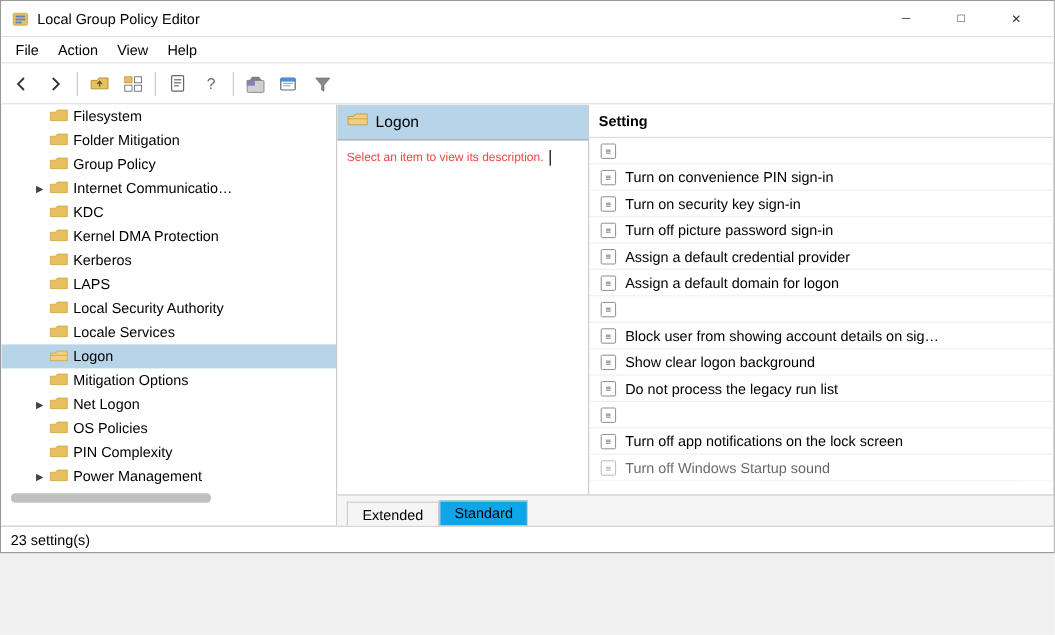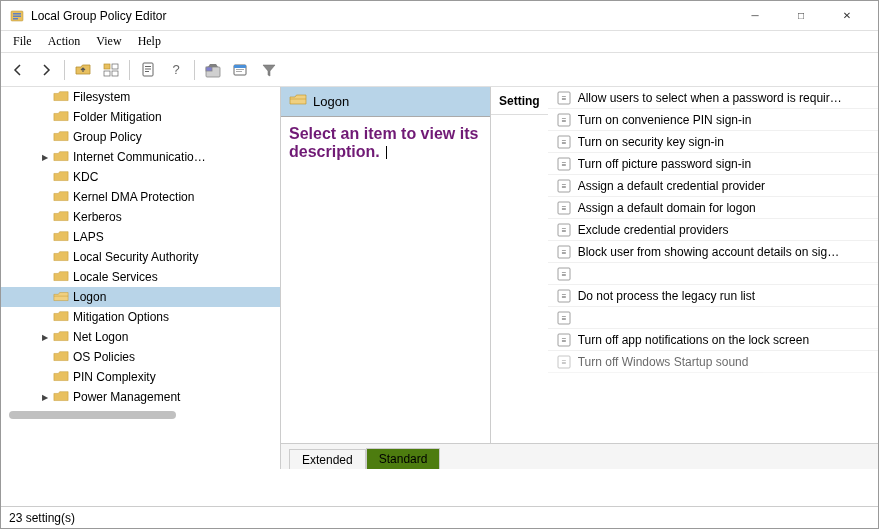--- a/index.html
+++ b/index.html
@@ -8,21 +8,21 @@
       font-size: 12px;
       background: #f0f0f0;
       width: 879px;
       height: 529px;
       overflow: hidden;
     }
 
     
     .window {
       width: 879px;
-      height: 529px;
+      height: 461px;
       background: #fff;
       border: 1px solid #999;
       display: flex;
       flex-direction: column;
     }
 
     .title-bar {
       background: #fff;
       height: 30px;
       display: flex;
@@ -68,21 +68,20 @@
 
     
     .menu-bar {
       height: 22px;
       background: #fff;
       display: flex;
       align-items: center;
       padding: 0 4px;
       border-bottom: 1px solid #e0e0e0;
       flex-shrink: 0;
-      font-family: Liberation Serif, serif;
     }
 
     .menu-item {
       padding: 2px 8px;
       cursor: pointer;
       font-size: 12px;
       color: #000;
     }
 
     
@@ -131,21 +130,21 @@
       border-right: 1px solid #ccc;
       overflow-y: auto;
       overflow-x: hidden;
       background: #fff;
       flex-shrink: 0;
     }
 
     .tree-item {
       display: flex;
       align-items: center;
-      padding: 2px 20px;
+      padding: 2px 8px;
       cursor: pointer;
       white-space: nowrap;
       font-size: 12px;
       color: #000;
       height: 20px;
     }
     .tree-item.selected { background: #b8d4e8; }
 
     .tree-item .indent { display: inline-block; width: 16px; flex-shrink: 0; }
     .tree-item .expander {
@@ -186,31 +185,31 @@
       align-items: center;
       gap: 6px;
       font-size: 13px;
       font-weight: normal;
       color: #000;
       border-bottom: 1px solid #aaa;
     }
 
     .description-text {
       padding: 8px;
-      font-size: 16px;
-      color: #701a75;
+      font-size: 10px;
+      color: #ef4444;
       flex: 1;
-      font-weight: bold;
     }
 
     
     .settings-pane {
       flex: 1;
       overflow-y: auto;
       display: flex;
+      flex-direction: column;
       text-align: right;
     }
 
     .settings-header {
       padding: 4px 8px;
       font-size: 12px;
       font-weight: bold;
       color: #000;
       border-bottom: 1px solid #ddd;
       background: #fff;
@@ -275,37 +274,36 @@
       font-size: 12px;
       cursor: pointer;
       border: 1px solid #ccc;
       background: #f5f5f5;
       color: #000;
       position: relative;
       top: 1px;
       border-bottom: none;
     }
     .tab.active {
-      background: #4d7c0f;
+      background: #0ea5e9;
       border-bottom: 1px solid #fff;
       z-index: 1;
     }
 
     
     .status-bar {
       height: 22px;
       background: #fff;
       border-top: 1px solid #ccc;
       display: flex;
       align-items: center;
       padding: 0 8px;
       font-size: 12px;
       color: #000;
       flex-shrink: 0;
-      margin-top: 37px;
     }
 
     
     .tree-panel::-webkit-scrollbar { width: 8px; }
     .tree-panel::-webkit-scrollbar-thumb { background: #c0c0c0; border-radius: 4px; }
     .tree-panel::-webkit-scrollbar-track { background: #f0f0f0; }
 
     .settings-list::-webkit-scrollbar { width: 8px; }
     .settings-list::-webkit-scrollbar-thumb { background: #c0c0c0; }
     .settings-list::-webkit-scrollbar-track { background: #f0f0f0; }
@@ -611,21 +609,20 @@
           <div class="settings-header">Setting</div>
           <div class="settings-list">
 
             <div class="settings-item">
               <span class="settings-item-icon">
                 <svg width="14" height="14" viewBox="0 0 14 14">
                   <rect x="1" y="1" width="12" height="12" rx="1" fill="#fff" stroke="#888" stroke-width="0.8"></rect>
                   <text x="7" y="10" font-size="8" text-anchor="middle" fill="#555">≡</text>
                 </svg>
               </span>
-              <span>Allow users to select when a password is requir…</span>
             </div>
 
             <div class="settings-item">
               <span class="settings-item-icon">
                 <svg width="14" height="14" viewBox="0 0 14 14">
                     <rect x="1" y="1" width="12" height="12" rx="1" fill="#fff" stroke="#888" stroke-width="0.8"></rect>
                     <text x="7" y="10" font-size="8" text-anchor="middle" fill="#555">≡</text>
                   </svg>
               </span>
               <span>Turn on convenience PIN sign-in</span>
@@ -671,40 +668,40 @@
               <span>Assign a default domain for logon</span>
             </div>
 
             <div class="settings-item">
               <span class="settings-item-icon">
                 <svg width="14" height="14" viewBox="0 0 14 14">
                     <rect x="1" y="1" width="12" height="12" rx="1" fill="#fff" stroke="#888" stroke-width="0.8"></rect>
                     <text x="7" y="10" font-size="8" text-anchor="middle" fill="#555">≡</text>
                   </svg>
               </span>
-              <span>Exclude credential providers</span>
             </div>
 
             <div class="settings-item">
               <span class="settings-item-icon">
                 <svg width="14" height="14" viewBox="0 0 14 14">
                     <rect x="1" y="1" width="12" height="12" rx="1" fill="#fff" stroke="#888" stroke-width="0.8"></rect>
                     <text x="7" y="10" font-size="8" text-anchor="middle" fill="#555">≡</text>
                   </svg>
               </span>
               <span>Block user from showing account details on sig…</span>
             </div>
 
             <div class="settings-item">
               <span class="settings-item-icon">
                 <svg width="14" height="14" viewBox="0 0 14 14">
                     <rect x="1" y="1" width="12" height="12" rx="1" fill="#fff" stroke="#888" stroke-width="0.8"></rect>
                     <text x="7" y="10" font-size="8" text-anchor="middle" fill="#555">≡</text>
                   </svg>
               </span>
+              <span>Show clear logon background</span>
             </div>
 
             <div class="settings-item">
               <span class="settings-item-icon">
                 <svg width="14" height="14" viewBox="0 0 14 14">
                     <rect x="1" y="1" width="12" height="12" rx="1" fill="#fff" stroke="#888" stroke-width="0.8"></rect>
                     <text x="7" y="10" font-size="8" text-anchor="middle" fill="#555">≡</text>
                   </svg>
               </span>
               <span>Do not process the legacy run list</span>

